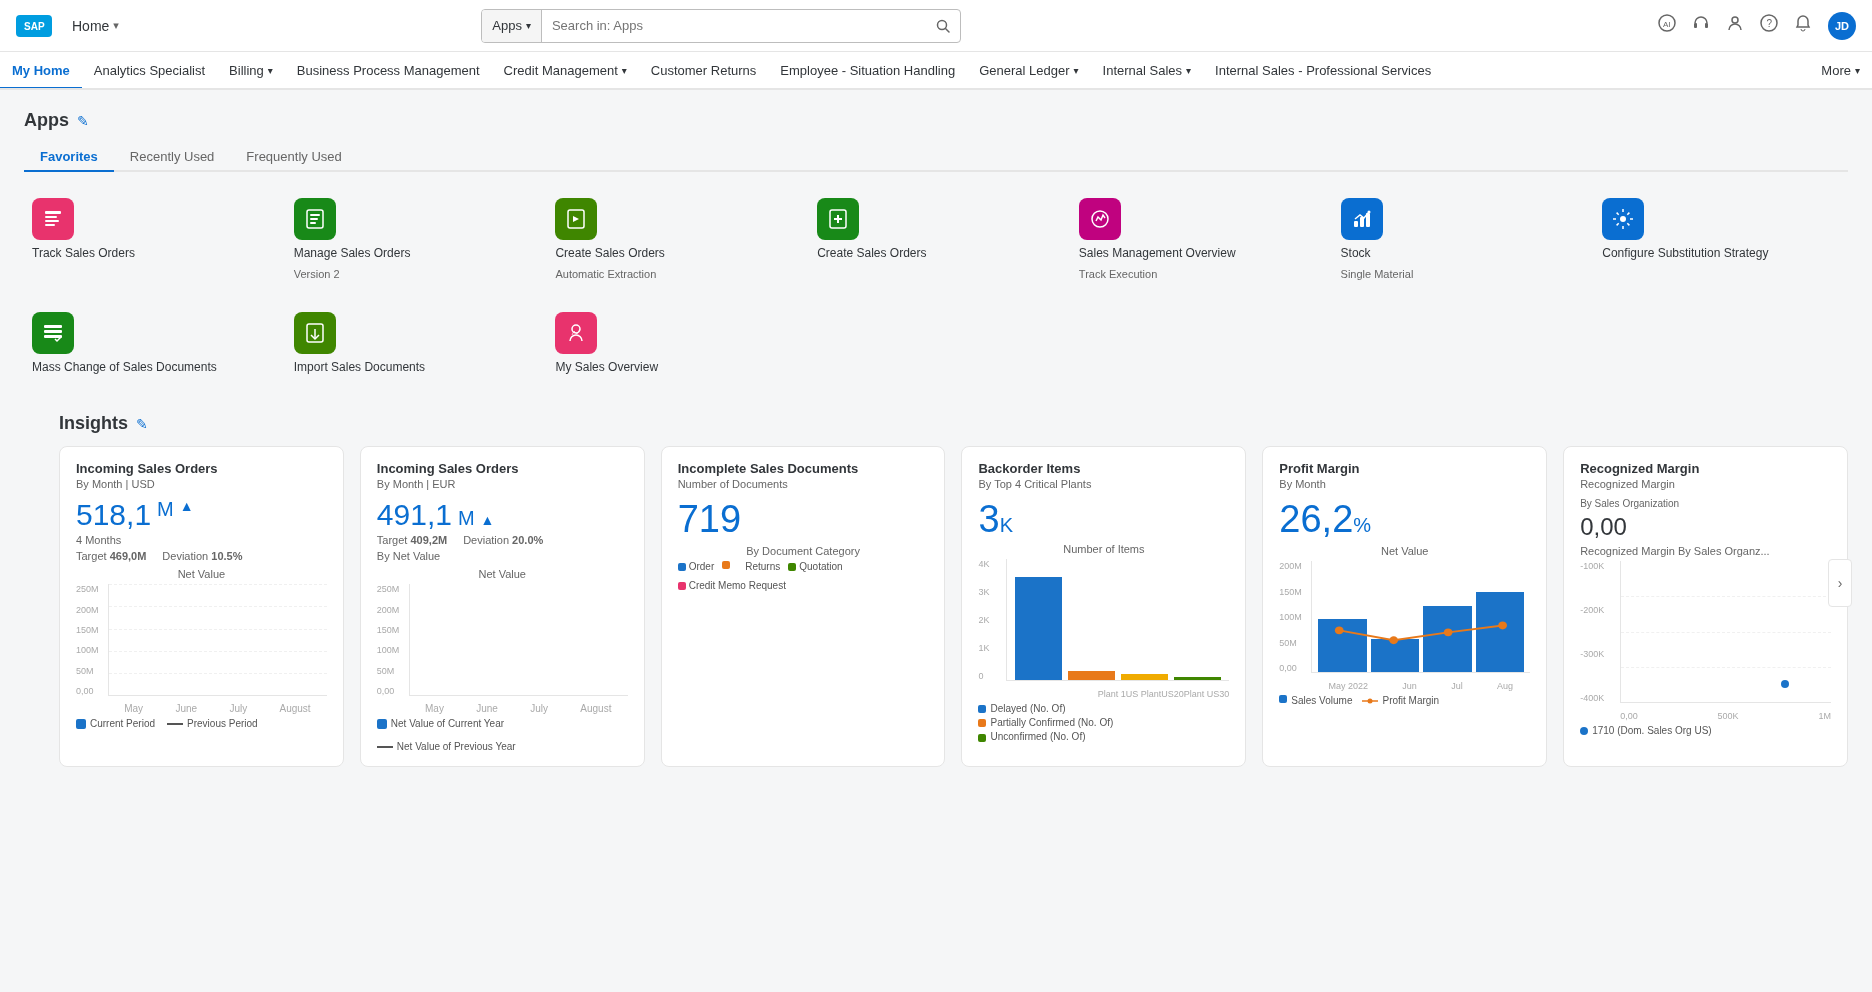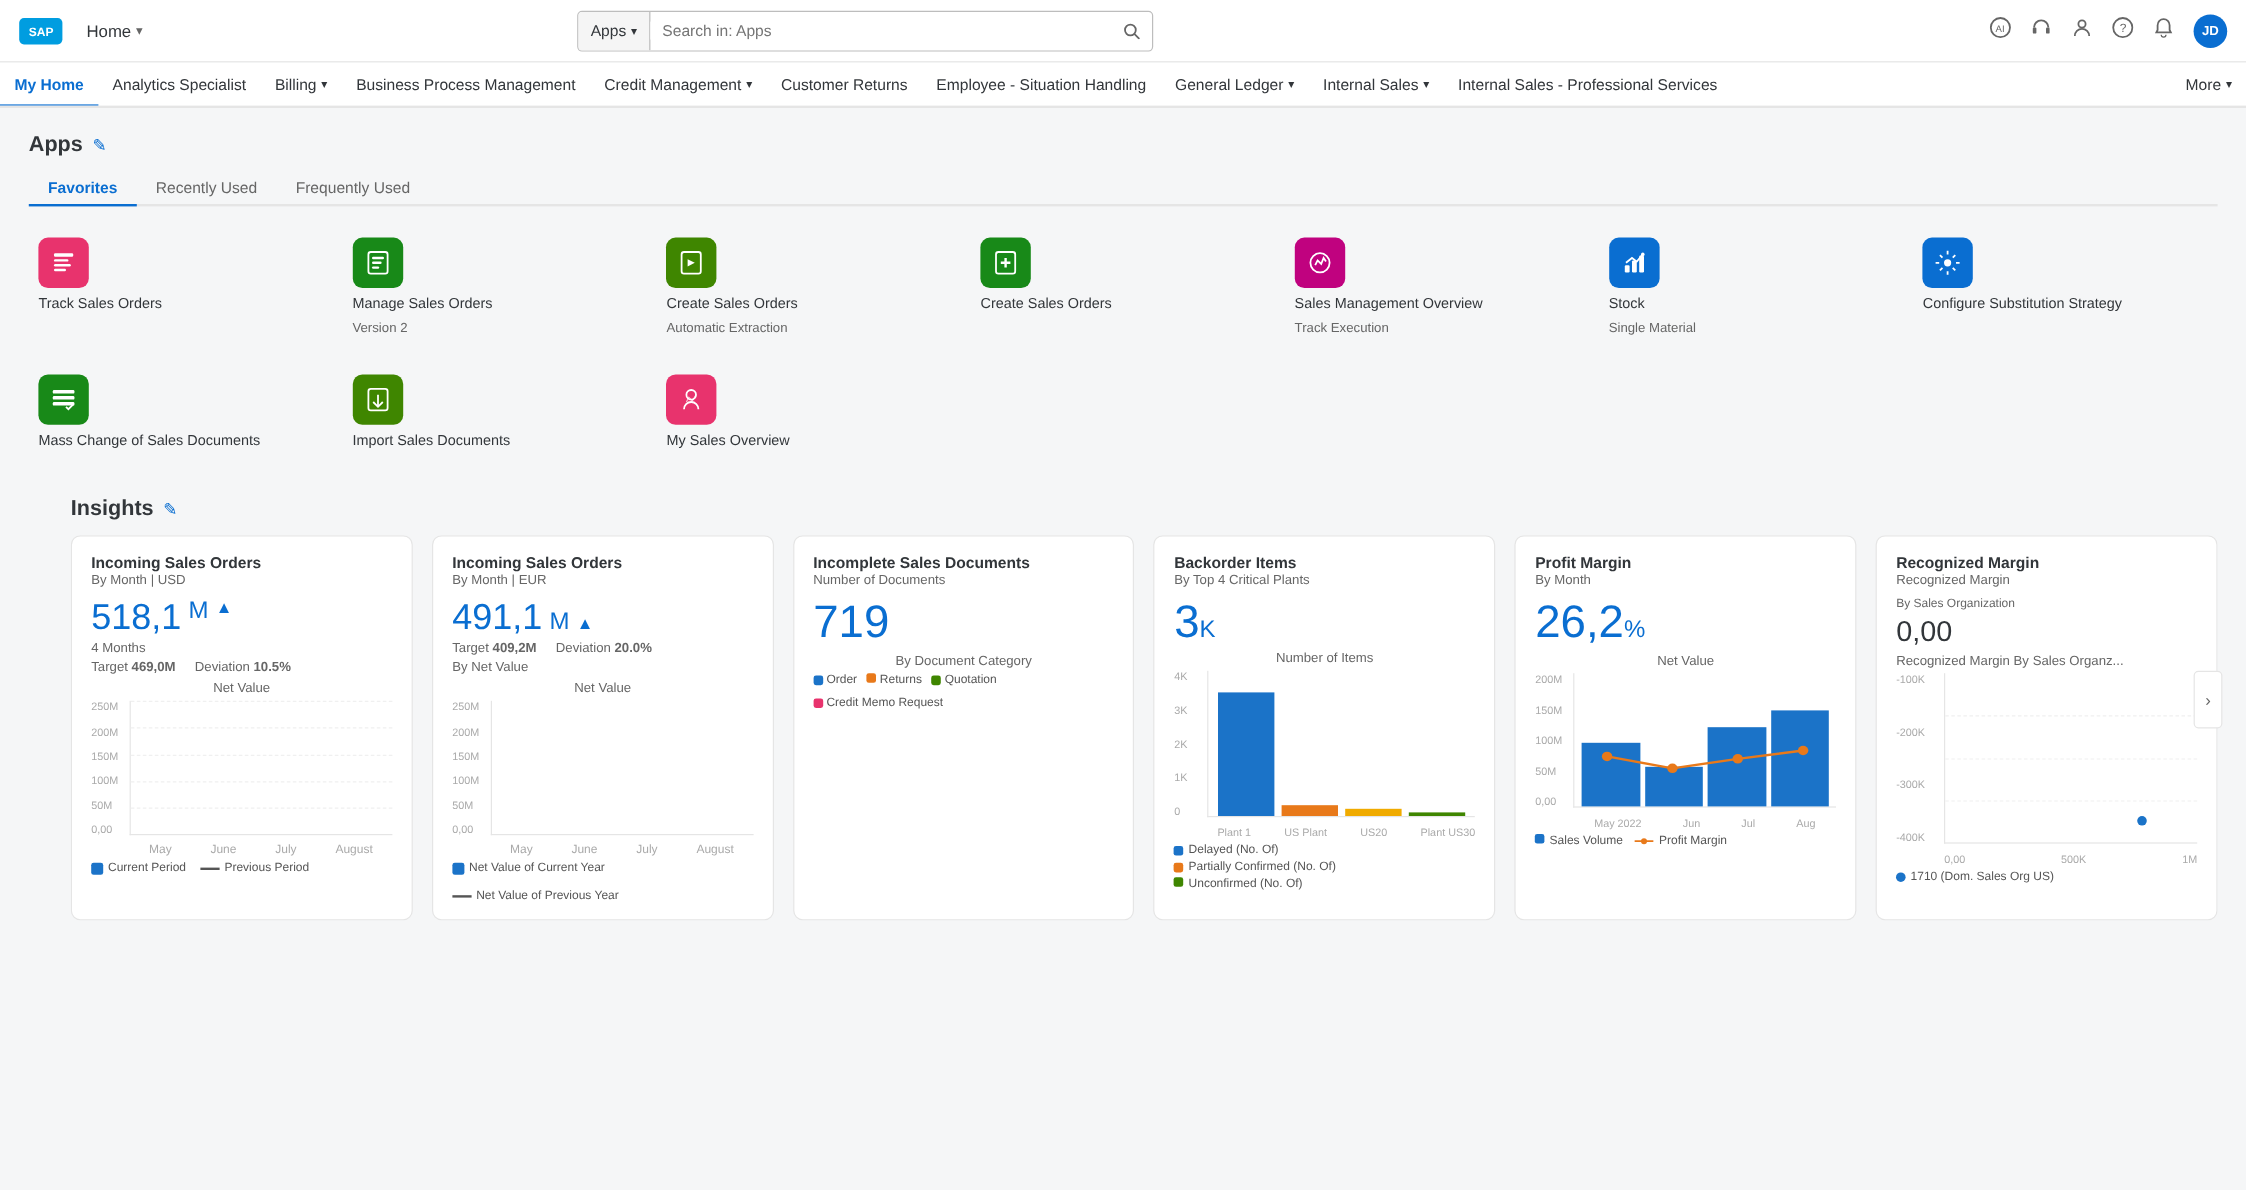--- a/index.html
+++ b/index.html
@@ -489,21 +489,21 @@
         <div class="chart-card">
           <div class="chart-title">Incomplete Sales Documents</div>
           <div class="chart-subtitle">Number of Documents</div>
           <div style="color:#0a6ed1;font-size:38px;font-weight:300;margin-bottom:4px">719</div>
           <div style="font-size:11px;color:#666;text-align:center;margin-bottom:4px">By Document Category</div>
           <div style="display:flex;gap:8px;margin-top:4px;font-size:10px;color:#555;flex-wrap:wrap">
             <div style="display:flex;align-items:center;gap:3px">
                 <div style="width:8px;height:8px;background:#1b73c8;border-radius:2px"></div>
                 <span>Order</span>
               </div>
-            <div style="display:flex;gap:3px">
+            <div style="display:flex;gap:15px">
                 <div style="width:8px;height:8px;background:#e8791a;border-radius:2px"></div>
                 <span>Returns</span>
               </div>
             <div style="display:flex;align-items:center;gap:3px">
                 <div style="width:8px;height:8px;background:#3f8600;border-radius:2px"></div>
                 <span>Quotation</span>
               </div>
             <div style="display:flex;align-items:center;gap:3px">
                 <div style="width:8px;height:8px;background:#e8336d;border-radius:2px"></div>
                 <span>Credit Memo Request</span>
@@ -525,37 +525,37 @@
                 <span>0</span>
             </div>
             <div style="position:absolute;left:28px;right:0;top:0;bottom:18px;border-left:1px solid #e5e5e5;border-bottom:1px solid #e5e5e5">
               <div style="display:flex;height:100%;align-items:flex-end;padding:0 8px;gap:6px">
                 <div style="flex:1;background:#1b73c8;height:85%"></div>
                 <div style="flex:1;background:#e8791a;height:8%"></div>
                 <div style="flex:1;background:#f0ab00;height:5%"></div>
                 <div style="flex:1;background:#3f8600;height:3%"></div>
               </div>
             </div>
-            <div style="position:absolute;bottom:0;left:36px;right:0;display:flex;justify-content:space-between;font-size:9px;color:#aaa">
+            <div style="position:absolute;bottom:0;left:36px;right:0;display:flex;justify-content:flex-end;font-size:9px;color:#aaa">
               <span>Plant 1</span>
                 <span>US Plant</span>
                 <span>US20</span>
                 <span>Plant US30</span>
             </div>
           </div>
           <div style="display:flex;flex-direction:column;gap:3px;margin-top:4px;font-size:10px;color:#555">
             <div style="display:flex;align-items:center;gap:4px">
                 <div style="width:8px;height:8px;background:#1b73c8;border-radius:2px"></div>
                 <span>Delayed (No. Of)</span>
               </div>
             <div style="display:flex;align-items:center;gap:4px">
                 <div style="width:8px;height:8px;background:#e8791a;border-radius:2px"></div>
                 <span>Partially Confirmed (No. Of)</span>
               </div>
-            <div style="display:flex;align-items:flex-start;gap:4px">
+            <div style="display:flex;align-items:flex-end;gap:4px">
                 <div style="width:8px;height:8px;background:#3f8600;border-radius:2px"></div>
                 <span>Unconfirmed (No. Of)</span>
               </div>
           </div>
         </div>
 
         <div class="chart-card">
           <div class="chart-title">Profit Margin</div>
           <div class="chart-subtitle">By Month</div>
           <div style="color:#0a6ed1;font-size:38px;font-weight:300;margin-bottom:4px">26,2<span style="font-size:20px">%</span></div>

